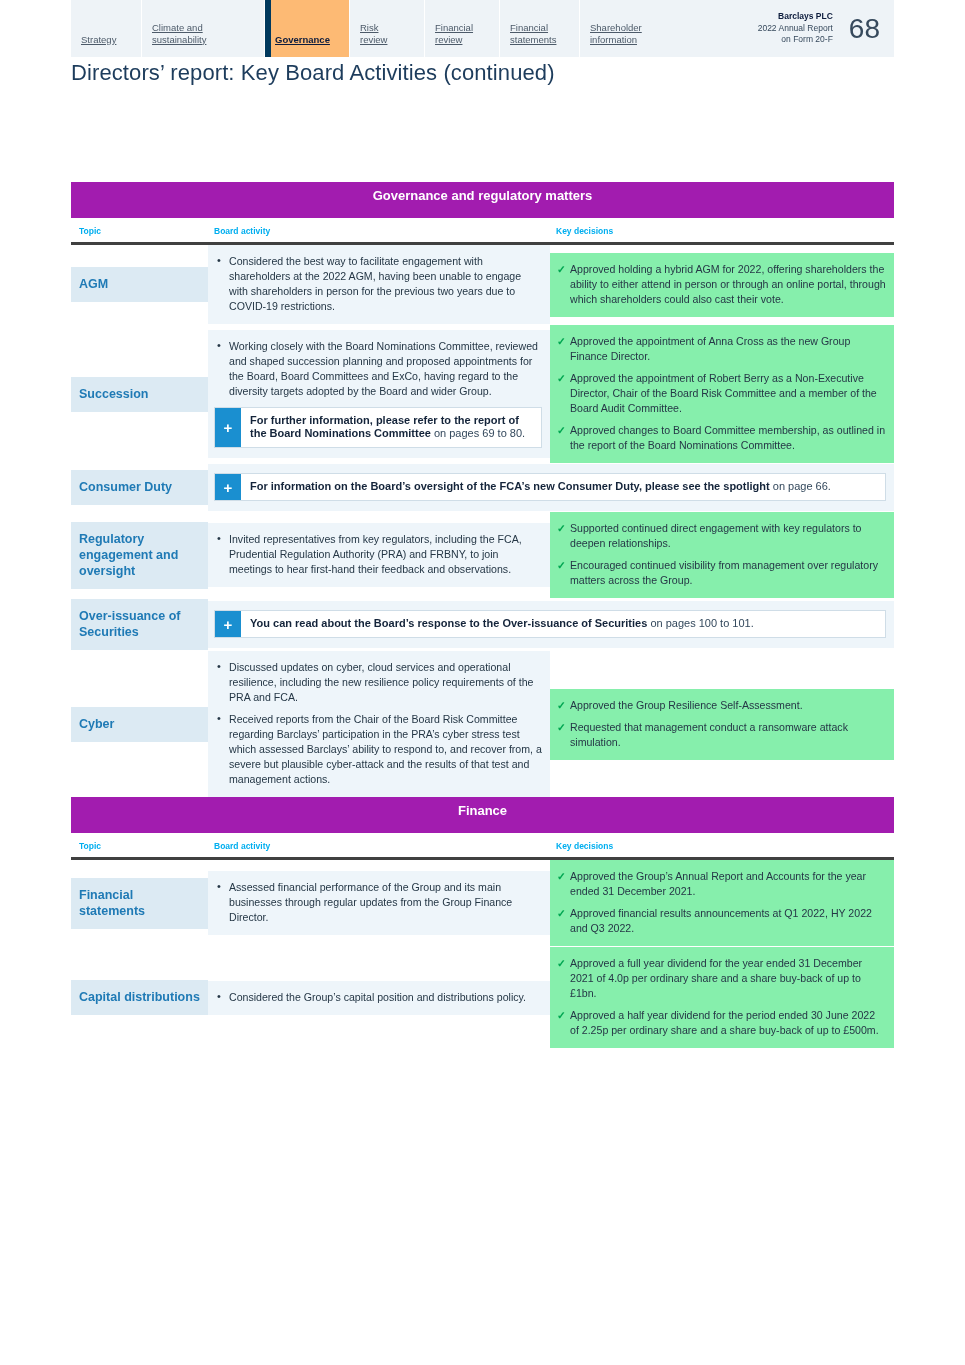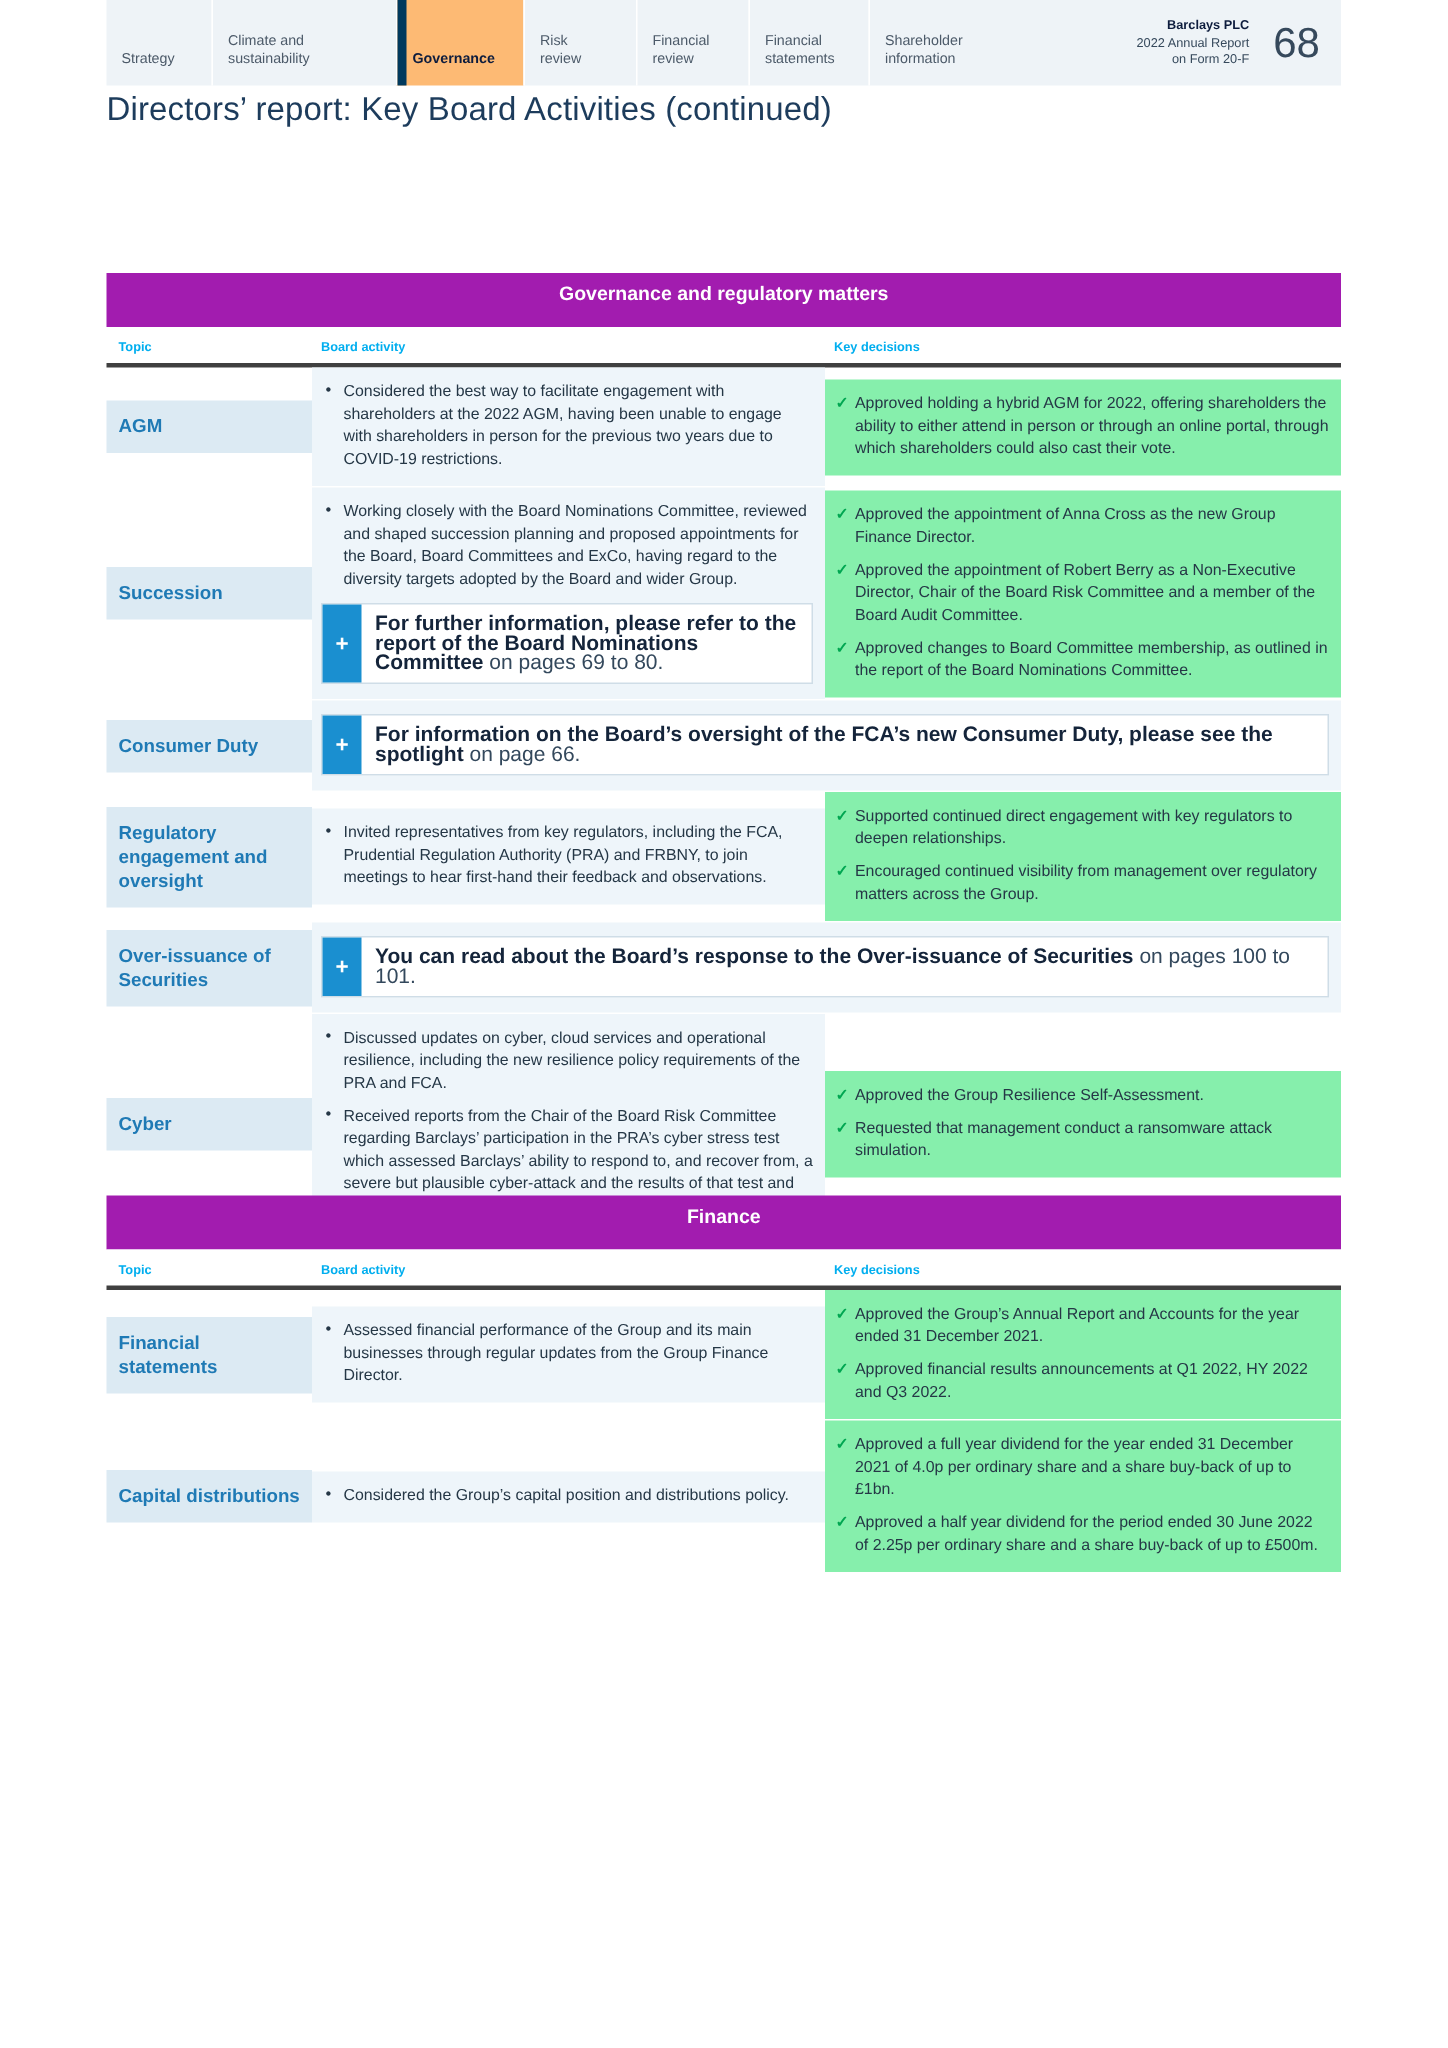--- a/index.html
+++ b/index.html
@@ -51,21 +51,21 @@
   }
   .nav-tab.active::before {
     content: "";
     position: absolute;
     left: 0;
     top: 0;
     bottom: 0;
     width: 6px;
     background: #00395d;
   }
-  .nav-tab span { display: block; }
+  .nav-tab span { display: block; text-decoration: underline; }
 
   .brandblock {
     flex: 1;
     display: flex;
     align-items: center;
     justify-content: flex-end;
     background: #eef3f7;
     padding-right: 8px;
   }
   .brand-lines {
@@ -207,21 +207,21 @@
     color: #ffffff;
     display: flex;
     align-items: center;
     justify-content: center;
     font-size: 15px;
     font-weight: bold;
     line-height: 1;
   }
   .callout-text {
     padding: 6px 8px 7px 9px;
-    font-size: 14px;
+    font-size: 11px;
     line-height: 13px;
     color: #14243a;
   }
   .callout-text b { font-weight: bold; }
   .callout-text .light { font-weight: normal; color: #33485c; }
 
   .cell-callout-wrap {
     flex: 1;
     background: #eef5fa;
     box-sizing: border-box;

